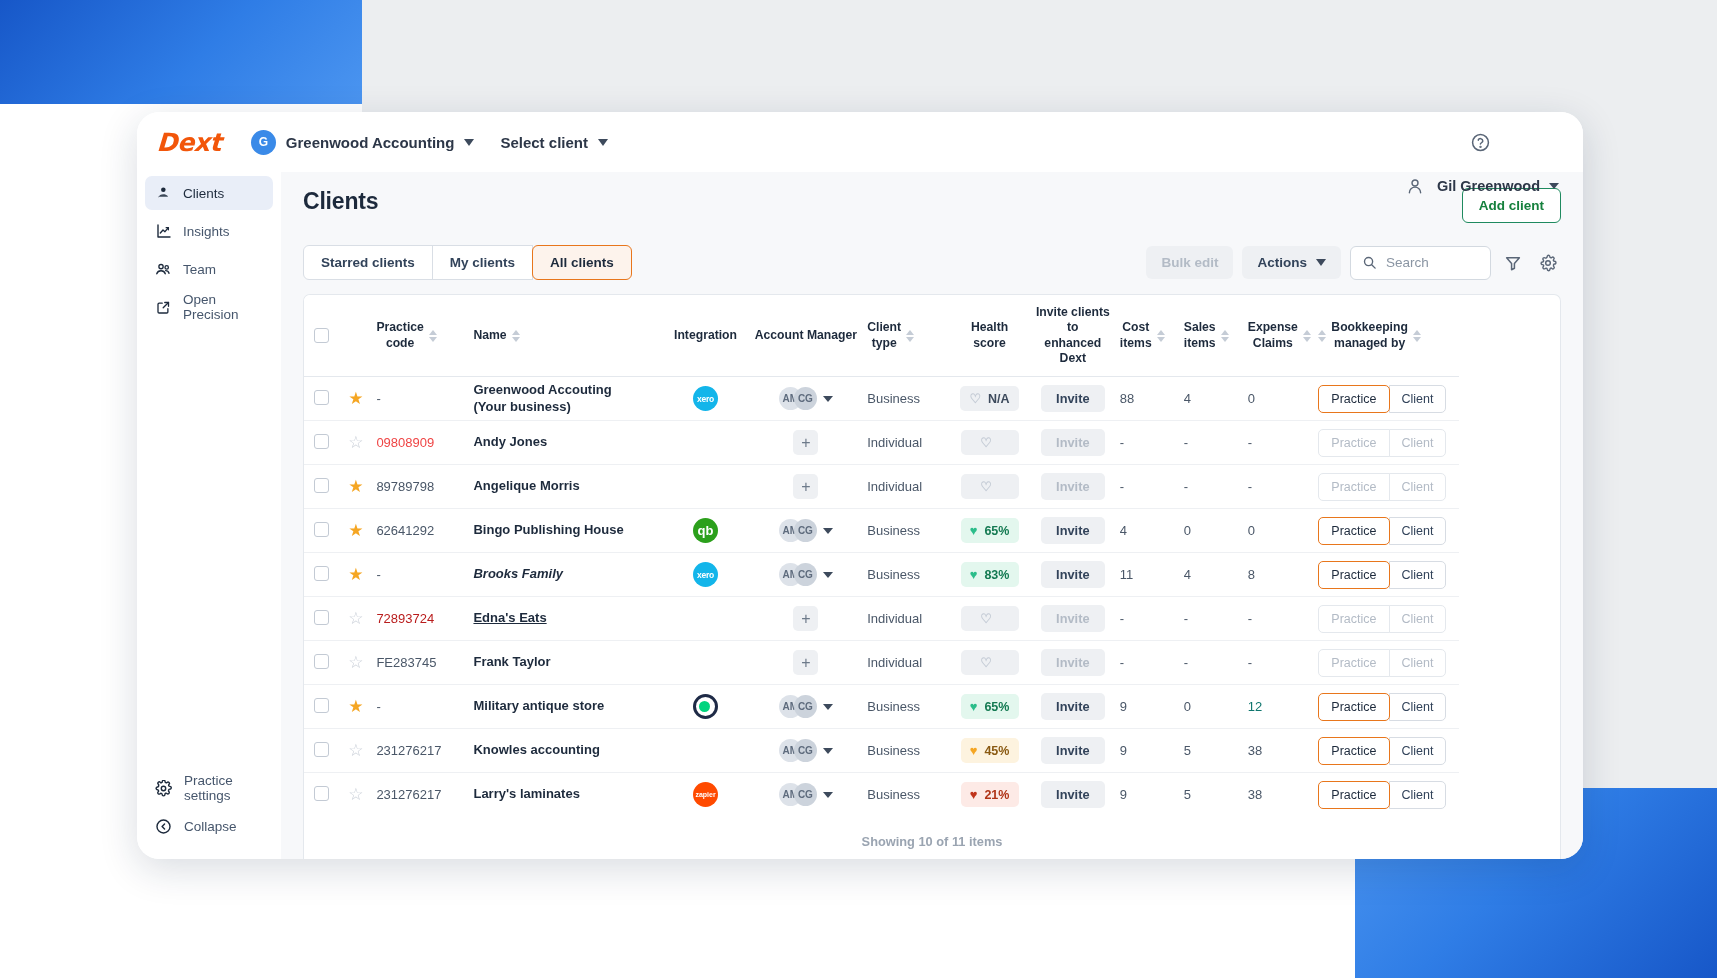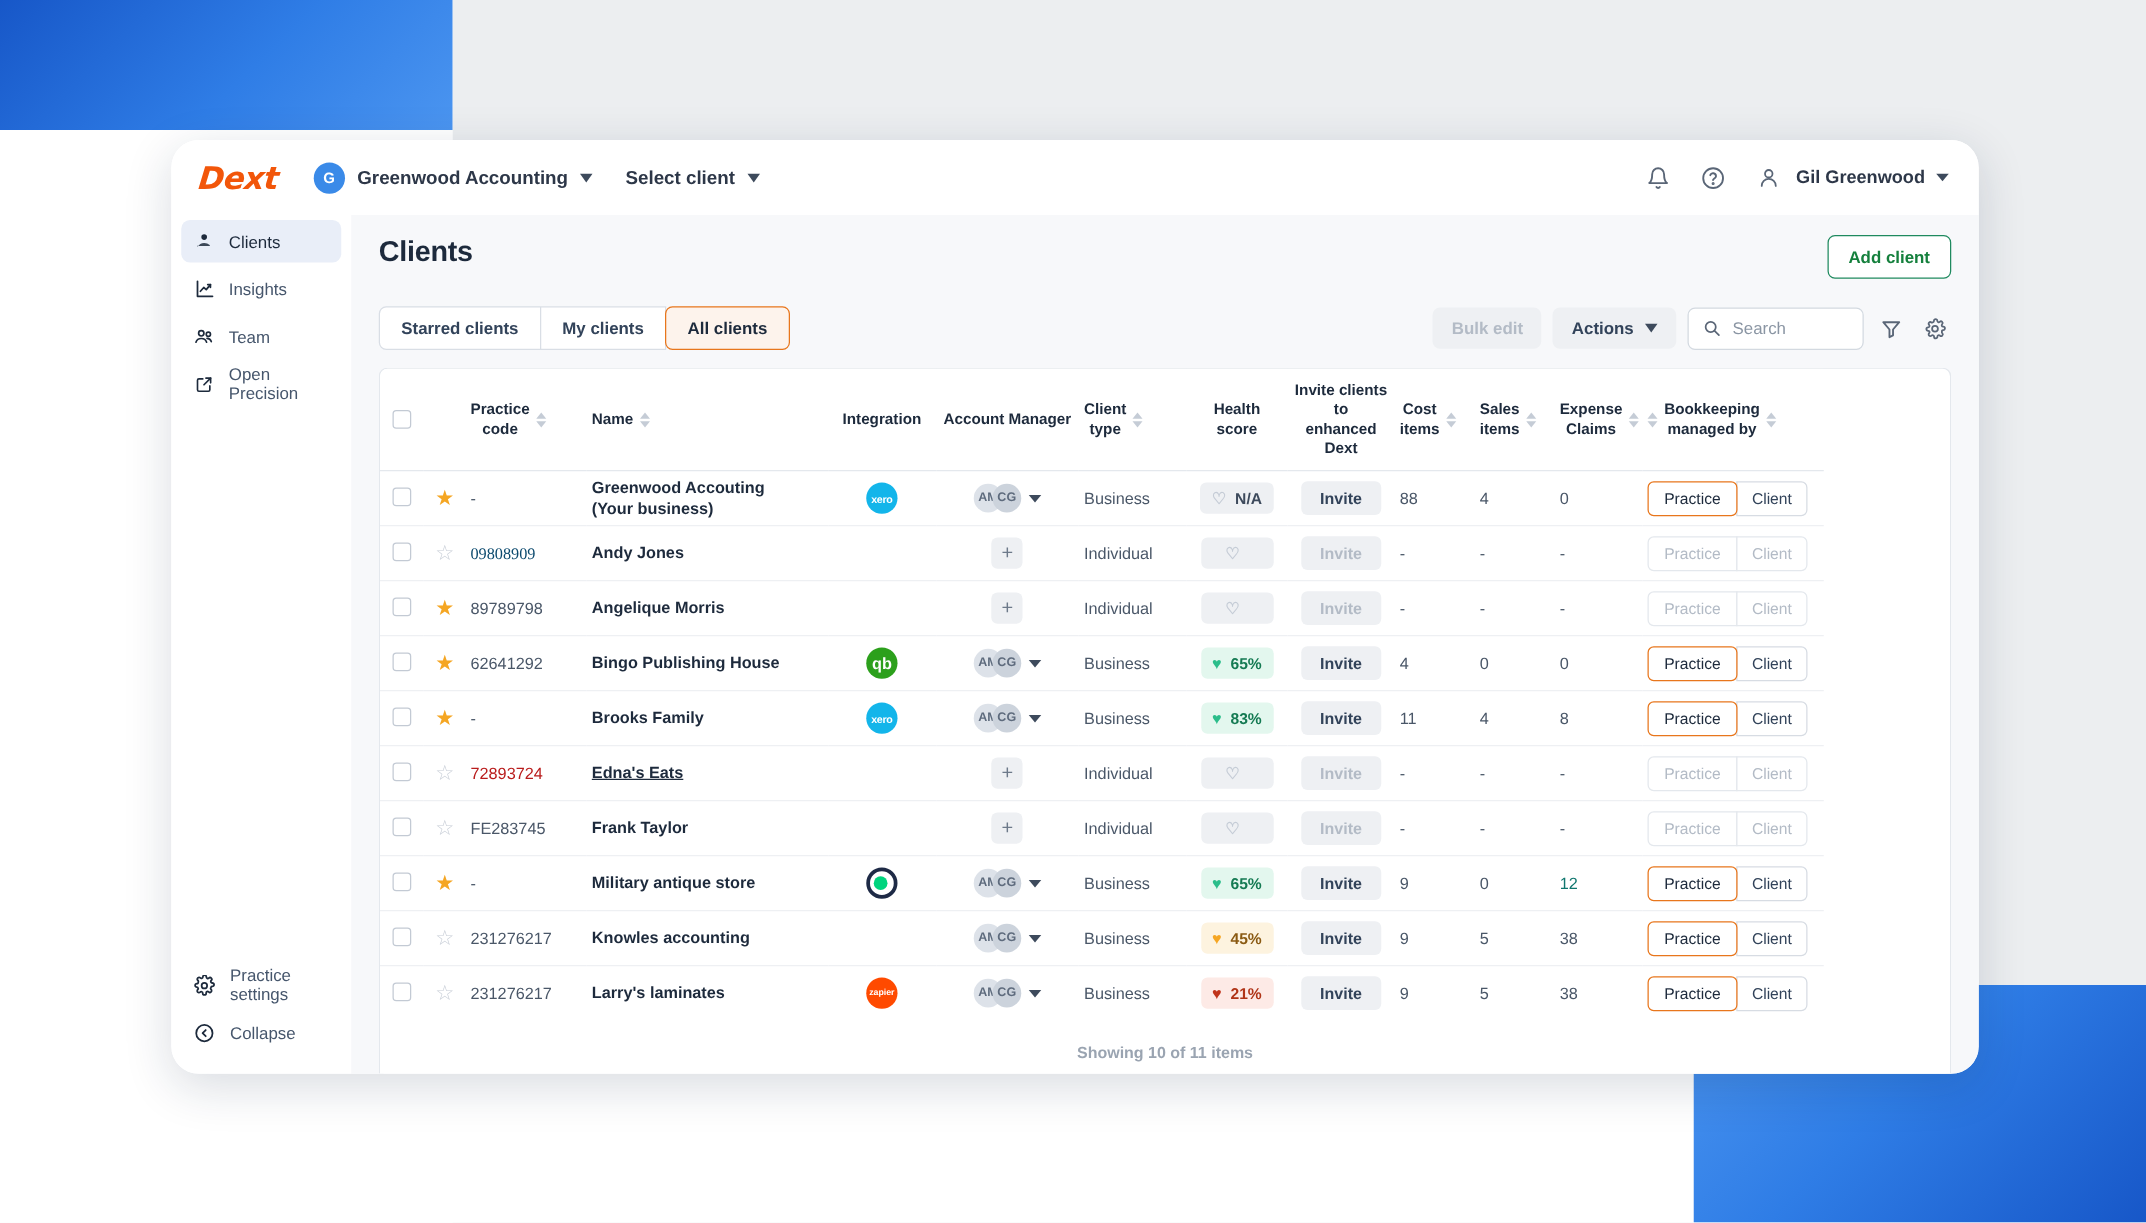--- a/index.html
+++ b/index.html
@@ -66,21 +66,21 @@
     width: 25px; height: 25px; border-radius: 50%;
     background: #3a8ae8; color: #fff;
     font-size: 12px; font-weight: 700;
     display: flex; align-items: center; justify-content: center;
   }
   .org-name { font-size: 15px; font-weight: 700; color: #2d3748; }
   .caret { width: 0; height: 0; border-left: 5.5px solid transparent; border-right: 5.5px solid transparent; border-top: 7px solid #3d4a5c; }
   .select-client { display: flex; align-items: center; gap: 10px; cursor: pointer; }
   .select-client-label { font-size: 15px; font-weight: 700; color: #2d3748; }
 
-  .topbar-right { margin-left: auto; display: flex; align-items: center; gap: 18px; }
+  .topbar-right { margin-left: auto; display: flex; align-items: center; gap: 18px; flex-direction: column; }
   .icon-btn { width: 26px; height: 26px; display: flex; align-items: center; justify-content: center; cursor: pointer; color: #5a6677; }
   .user-chip { display: flex; align-items: center; gap: 9px; cursor: pointer; }
   .user-name { font-size: 14.5px; font-weight: 700; color: #2d3748; }
   .caret-sm { width:0;height:0;border-left:5px solid transparent;border-right:5px solid transparent;border-top:6px solid #3d4a5c; }
 
   
   .app-body { flex: 1; display: flex; min-height: 0; }
 
   
   .sidebar {
@@ -595,21 +595,21 @@
                   <td style="color: rgb(74, 87, 104);">4</td>
                   <td style="color: rgb(74, 87, 104);">0</td>
                   <td><span class="bk-group">
                       <button class="bk sel">Practice</button>
                       <button class="bk">Client</button>
                     </span></td>
                 </tr>
                 <tr>
                   <td style="text-align: center;"><span class="cb"></span></td>
                   <td style="text-align: center;"><span class="star off">☆</span></td>
-                  <td style="color: #0c4a6e; font-family: Liberation Serif, serif;">09808909</td>
+                  <td style="color: #ef4444;">09808909</td>
                   <td>
                     <div class="client-name" style="white-space: pre-line;">Andy Jones</div>
                   </td>
                   <td></td>
                   <td>
                     <span class="am-add">+</span>
                   </td>
                   <td style="color: rgb(74, 87, 104);">Individual</td>
                   <td style="text-align: center;"><span class="health empty">
                       <span class="hicon grey">♡</span>
@@ -680,21 +680,21 @@
                   <td><span class="bk-group">
                       <button class="bk sel">Practice</button>
                       <button class="bk">Client</button>
                     </span></td>
                 </tr>
                 <tr>
                   <td style="text-align: center;"><span class="cb"></span></td>
                   <td style="text-align: center;"><span class="star on">★</span></td>
                   <td style="color: rgb(74, 87, 104);">-</td>
                   <td>
-                    <div class="client-name" style="white-space: pre-line;">Brooks Family</div>
+                    <div class="client-name" style="white-space: pre-line; font-style: italic;">Brooks Family</div>
                   </td>
                   <td>
                     <span class="intg xero">xero</span>
                   </td>
                   <td>
                     <div class="am-group">
                       <span class="am-stack">
                         <span class="am-av">AM</span>
                         <span class="am-av second">CG</span>
                       </span>

